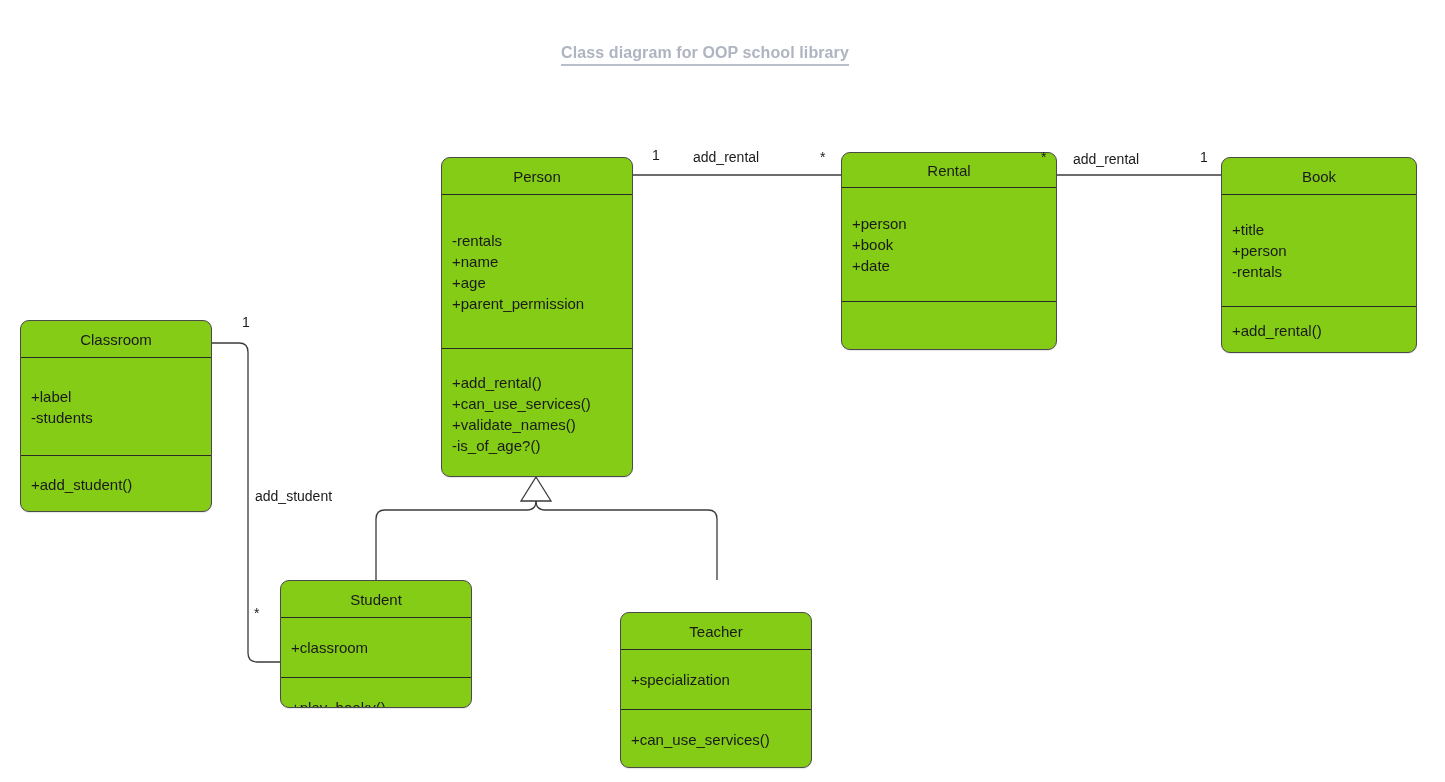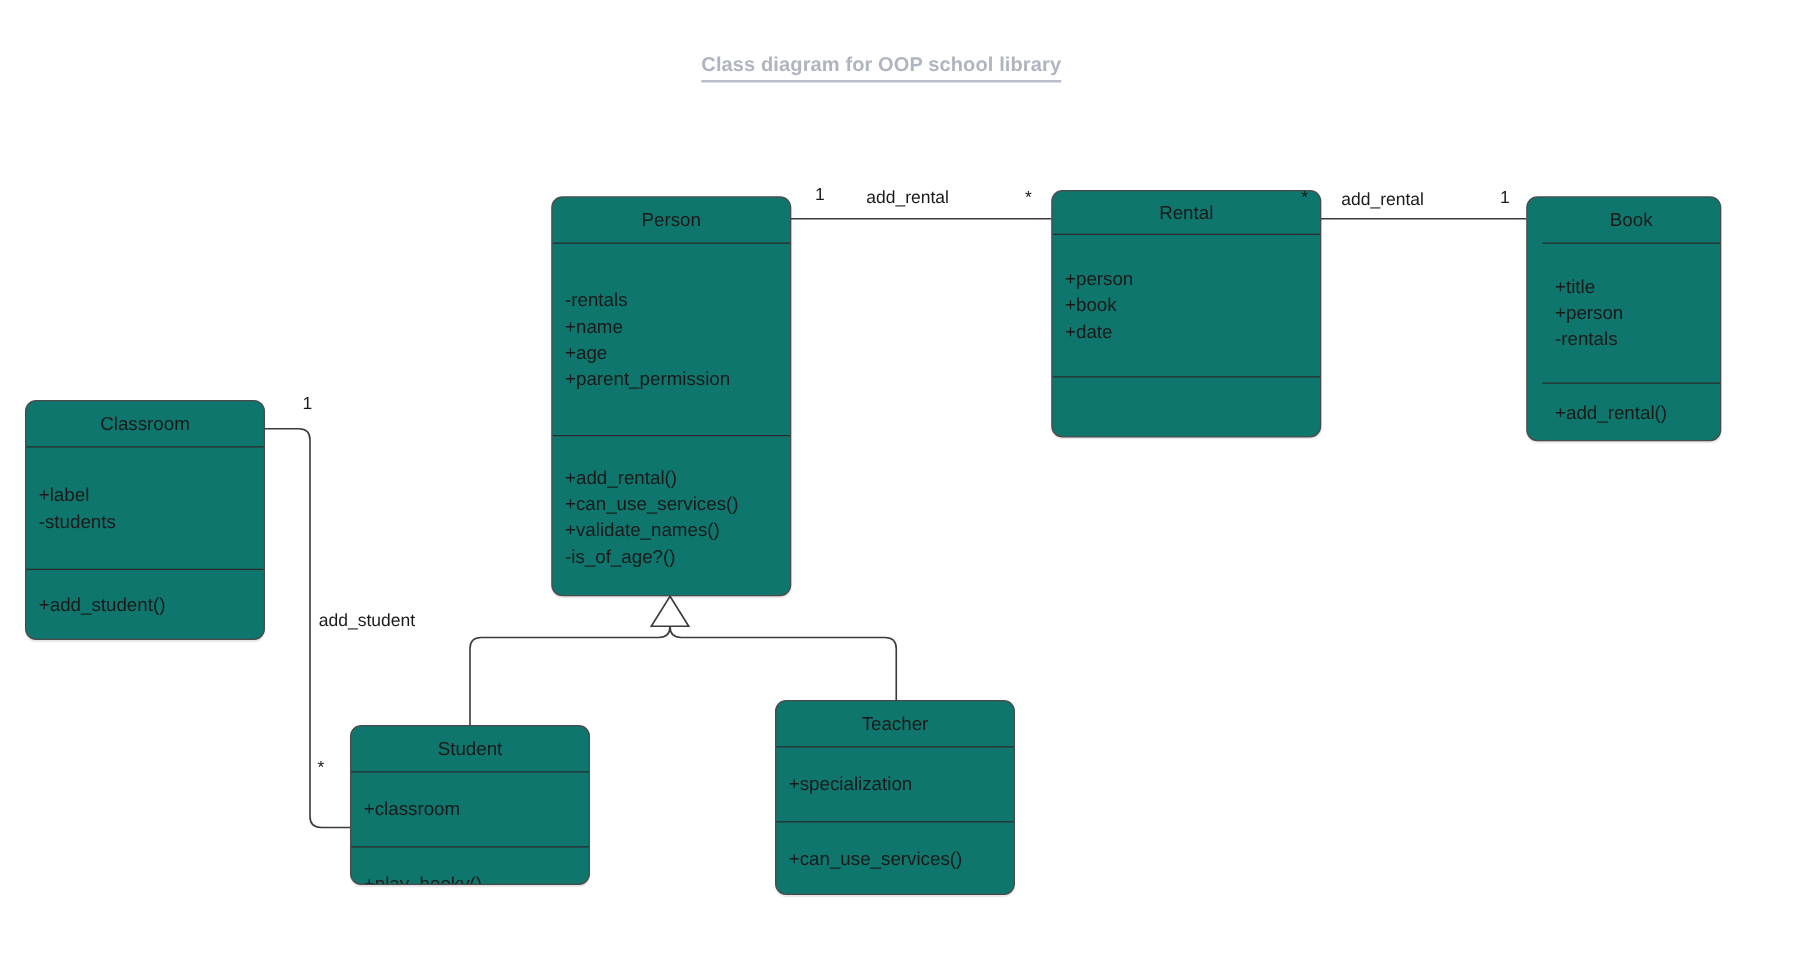--- a/index.html
+++ b/index.html
@@ -44,21 +44,21 @@
   }
   .diagram-title span.txt {
     border-bottom: 2px solid #b9bfca;
     padding-bottom: 3px;
   }
 
   
   .uml-class {
     position: absolute;
     box-sizing: border-box;
-    background: #0f766e;
+    background: #84cc16;
     border: 1.2px solid #4a4a4a;
     border-radius: 9px;
     overflow: hidden;
     box-shadow: 0 1px 1px rgba(0,0,0,0.10);
   }
   .uml-compartment {
     box-sizing: border-box;
     position: relative;
   }
   .uml-name {
@@ -142,21 +142,21 @@
   <div class="uml-class" style="left:841px; top:152px; width:216px; height:198px;">
     <div class="uml-compartment uml-name" style="height:34px;">Rental</div>
     <div class="uml-compartment uml-members divider" style="height:114px;">
       <div class="member">+person</div>
       <div class="member">+book</div>
       <div class="member">+date</div>
     </div>
     <div class="uml-compartment uml-members divider" style="height:48px;"></div>
   </div>
 
-  <div class="uml-class" style="left:1221px; top:157px; width:156px; height:196px;padding-left:12px;">
+  <div class="uml-class" style="left:1221px; top:157px; width:196px; height:196px;">
     <div class="uml-compartment uml-name" style="height:36px;">Book</div>
     <div class="uml-compartment uml-members divider" style="height:112px;">
       <div class="member">+title</div>
       <div class="member">+person</div>
       <div class="member">-rentals</div>
     </div>
     <div class="uml-compartment uml-members divider" style="height:48px;">
       <div class="member">+add_rental()</div>
     </div>
   </div>
@@ -175,21 +175,21 @@
   <div class="uml-class" style="left:280px; top:580px; width:192px; height:128px;">
     <div class="uml-compartment uml-name" style="height:36px;">Student</div>
     <div class="uml-compartment uml-members divider" style="height:60px;">
       <div class="member">+classroom</div>
     </div>
     <div class="uml-compartment uml-members divider" style="height:60px;">
       <div class="member">+play_hooky()</div>
     </div>
   </div>
 
-  <div class="uml-class" style="left:620px; top:560px; width:192px; height:156px;">
+  <div class="uml-class" style="left:620px; top:612px; width:192px; height:156px;">
     <div class="uml-compartment uml-name" style="height:36px;">Teacher</div>
     <div class="uml-compartment uml-members divider" style="height:60px;">
       <div class="member">+specialization</div>
     </div>
     <div class="uml-compartment uml-members divider" style="height:60px;">
       <div class="member">+can_use_services()</div>
     </div>
   </div>
 
   <div class="mult-label" style="left:652px; top:147px;">1</div>

